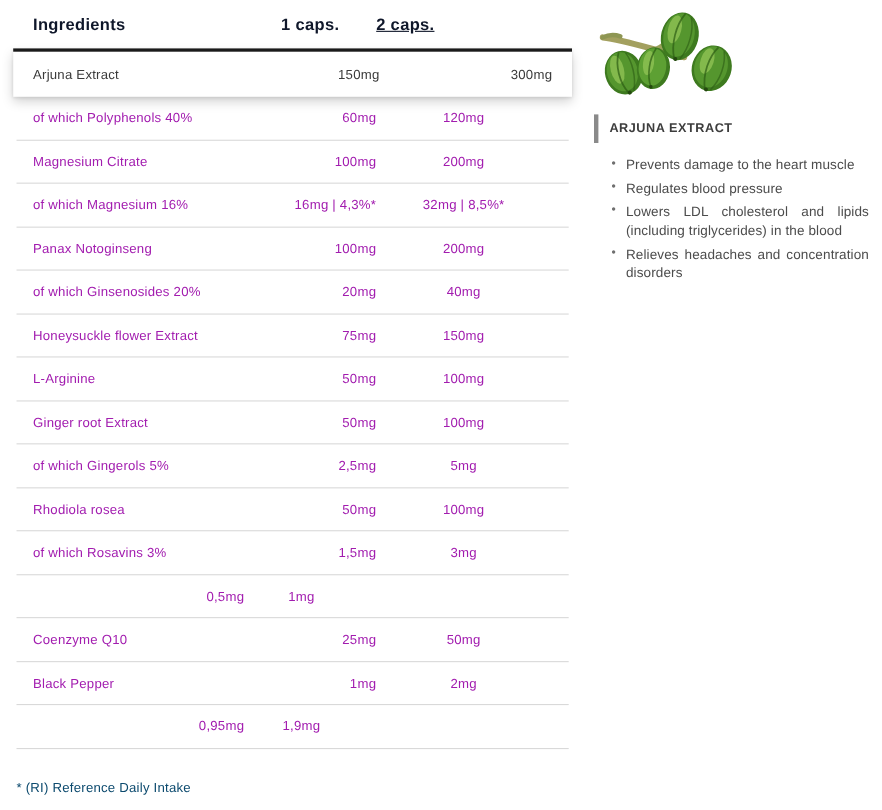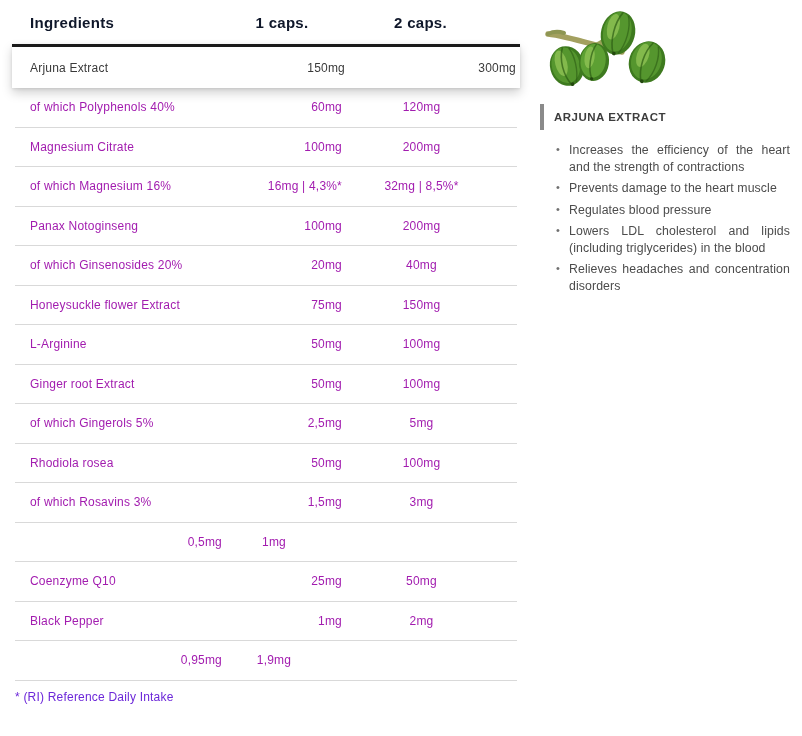--- a/index.html
+++ b/index.html
@@ -24,51 +24,51 @@
   }
   .thead { height: 44px; }
   .thead .h {
     font-size: 15px;
     font-weight: bold;
     color: #0f172a;
     letter-spacing: 0.3px;
   }
   .thead .h.lab { padding-left: 15px; }
   .thead .h.c1 { text-align: center; }
-  .thead .h.c2 { text-align: center; padding-right: 18px; }
+  .thead .h.c2 { text-align: left; padding-right: 18px; text-decoration: underline; }
 
   .card {
     position: relative;
     margin: 0 -3px;
     height: 44px;
     background: #ffffff;
     border-top: 3px solid #1a1a1a;
     box-shadow: 0 5px 10px rgba(0,0,0,0.18), 0 1px 3px rgba(0,0,0,0.10);
     z-index: 2;
   }
   .card .cell { font-size: 12px; color: #3a3a3a; letter-spacing: 0.2px; }
   .card .cell.lab { padding-left: 18px; }
   .card .cell.c1 { text-align: right; }
-  .card .cell.c2 { text-align: right; padding-right: 4px; }
+  .card .cell.c2 { text-align: right; padding-right: 18px; }
 
   .rows .row {
     height: 39.5px;
     border-bottom: 1px solid #d9d9d9;
     font-size: 12px;
     color: #a21caf;
     letter-spacing: 0.2px;
   }
   .rows .row .cell.lab { padding-left: 15px; }
   .rows .row .cell.c1 { text-align: right; }
   .rows .row .cell.c2 { text-align: center; padding-right: 16px; }
 
   .footnote {
-    margin-top: 9px;
+    margin-top: 28px;
     font-size: 12px;
-    color: #6d28d9;
+    color: #0c4a6e;
     letter-spacing: 0.2px;
   }
 
   .sidebar {
     position: absolute;
     left: 540px;
     top: 0;
     width: 250px;
   }
   .plant { width: 128px; height: 96px; margin-left: 2px; }
@@ -265,21 +265,20 @@
       </svg>
     </div>
 
     <div class="heading-row">
       <span class="heading-bar"></span>
       <h2>ARJUNA EXTRACT</h2>
     </div>
 
     <ul class="bullets">
 
-        <li>Increases the efficiency of the heart and the strength of contractions</li>
 
         <li>Prevents damage to the heart muscle</li>
 
         <li>Regulates blood pressure</li>
 
         <li>Lowers LDL cholesterol and lipids (including triglycerides) in the blood</li>
 
 
         <li>Relieves headaches and concentration disorders</li>
       </ul>

